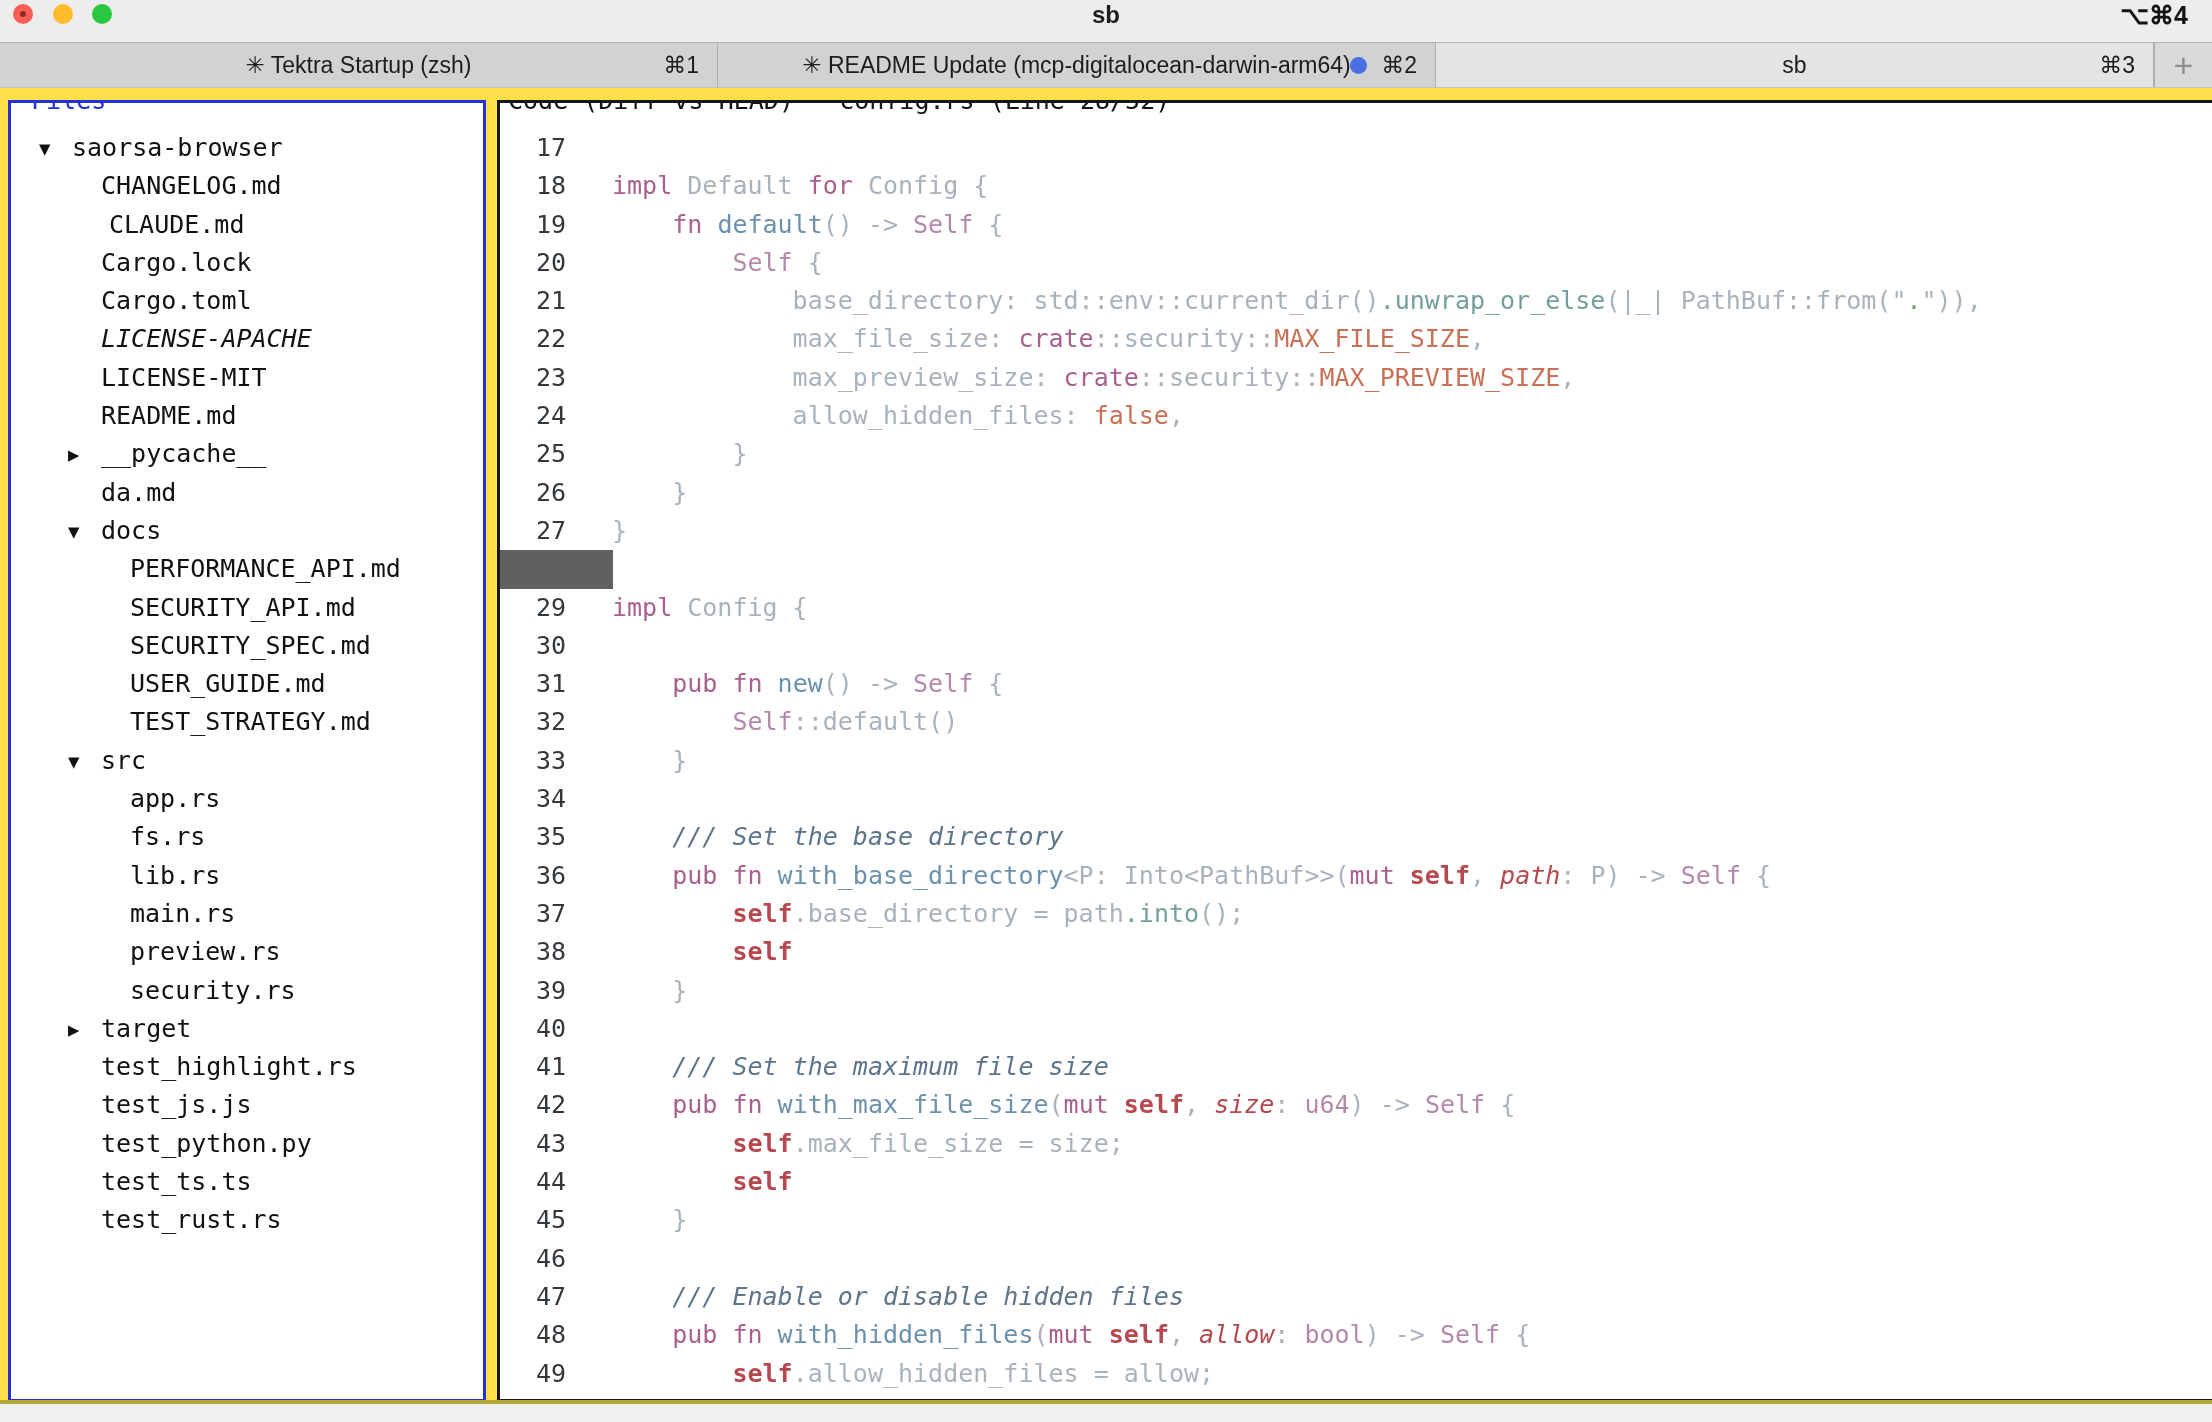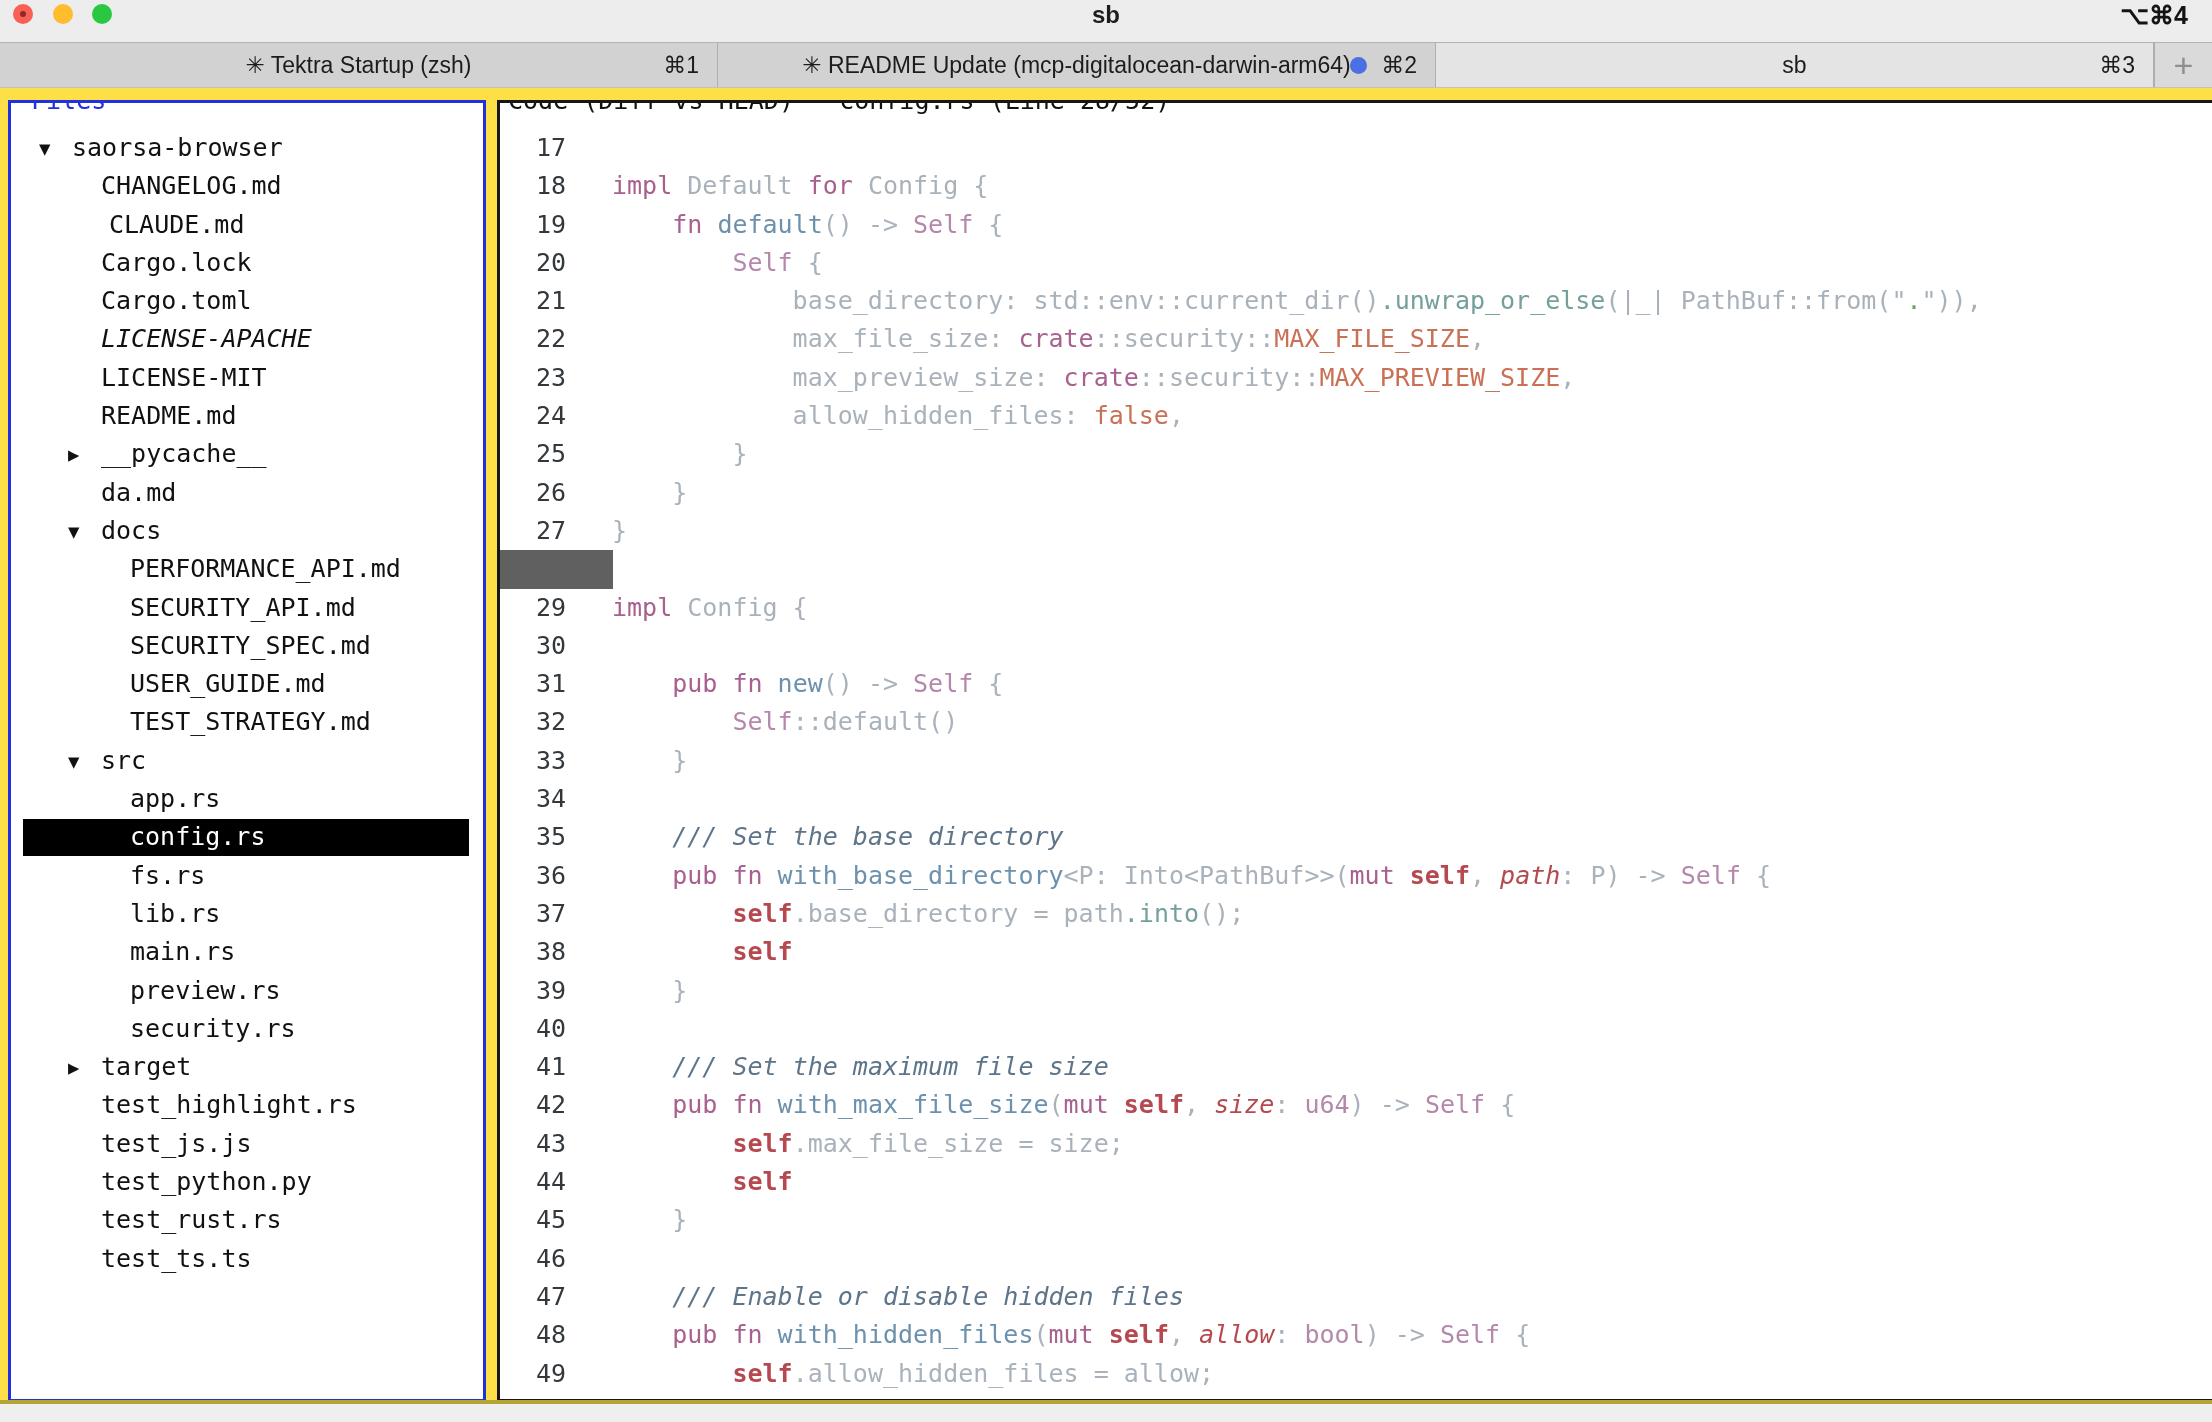--- a/index.html
+++ b/index.html
@@ -122,32 +122,31 @@
         <div class="trow" style="padding-left: 57px;"><span class="arrow">▶</span><span class="lbl">__pycache__</span></div>
         <div class="trow" style="padding-left: 57px;"><span class="arrow"></span><span class="lbl">da.md</span></div>
         <div class="trow" style="padding-left: 57px;"><span class="arrow">▼</span><span class="lbl">docs</span></div>
         <div class="trow" style="padding-left: 86px;"><span class="arrow"></span><span class="lbl">PERFORMANCE_API.md</span></div>
         <div class="trow" style="padding-left: 86px;"><span class="arrow"></span><span class="lbl">SECURITY_API.md</span></div>
         <div class="trow" style="padding-left: 86px;"><span class="arrow"></span><span class="lbl">SECURITY_SPEC.md</span></div>
         <div class="trow" style="padding-left: 86px;"><span class="arrow"></span><span class="lbl">USER_GUIDE.md</span></div>
         <div class="trow" style="padding-left: 86px;"><span class="arrow"></span><span class="lbl">TEST_STRATEGY.md</span></div>
         <div class="trow" style="padding-left: 57px;"><span class="arrow">▼</span><span class="lbl">src</span></div>
         <div class="trow" style="padding-left: 86px;"><span class="arrow"></span><span class="lbl">app.rs</span></div>
-        <div class="trow sel" style="padding-left: 86px;"><span class="arrow"></span><span class="lbl">config.rs</span></div>
         <div class="trow" style="padding-left: 86px;"><span class="arrow"></span><span class="lbl">fs.rs</span></div>
         <div class="trow" style="padding-left: 86px;"><span class="arrow"></span><span class="lbl">lib.rs</span></div>
         <div class="trow" style="padding-left: 86px;"><span class="arrow"></span><span class="lbl">main.rs</span></div>
         <div class="trow" style="padding-left: 86px;"><span class="arrow"></span><span class="lbl">preview.rs</span></div>
         <div class="trow" style="padding-left: 86px;"><span class="arrow"></span><span class="lbl">security.rs</span></div>
         <div class="trow" style="padding-left: 57px;"><span class="arrow">▶</span><span class="lbl">target</span></div>
         <div class="trow" style="padding-left: 57px;"><span class="arrow"></span><span class="lbl">test_highlight.rs</span></div>
         <div class="trow" style="padding-left: 57px;"><span class="arrow"></span><span class="lbl">test_js.js</span></div>
         <div class="trow" style="padding-left: 57px;"><span class="arrow"></span><span class="lbl">test_python.py</span></div>
+        <div class="trow" style="padding-left: 57px;"><span class="arrow"></span><span class="lbl">test_ts.ts</span></div>
         <div class="trow" style="padding-left: 57px;"><span class="arrow"></span><span class="lbl">test_rust.rs</span></div>
-        <div class="trow" style="padding-left: 57px;"><span class="arrow"></span><span class="lbl">test_ts.ts</span></div>
       </div>
   </div>
 
   <div class="code-panel">
     <div class="panel-title">Code (Diff vs HEAD) - config.rs (Line 28/52)</div>
     <div id="code-lines">
         <div class="cline"><span class="lnum">17</span><span class="ctext"></span></div>
         <div class="cline"><span class="lnum">18</span><span class="ctext"><span class="tk-kw">impl </span><span class="tk-lt">Default </span><span class="tk-kw">for </span><span class="tk-lt">Config {</span></span></div>
         <div class="cline"><span class="lnum">19</span><span class="ctext"><span class="tk-lt">    </span><span class="tk-kw">fn </span><span class="tk-fn">default</span><span class="tk-lt">() -&gt; </span><span class="tk-ty">Self </span><span class="tk-lt">{</span></span></div>
         <div class="cline"><span class="lnum">20</span><span class="ctext"><span class="tk-lt">        </span><span class="tk-ty">Self </span><span class="tk-lt">{</span></span></div>

